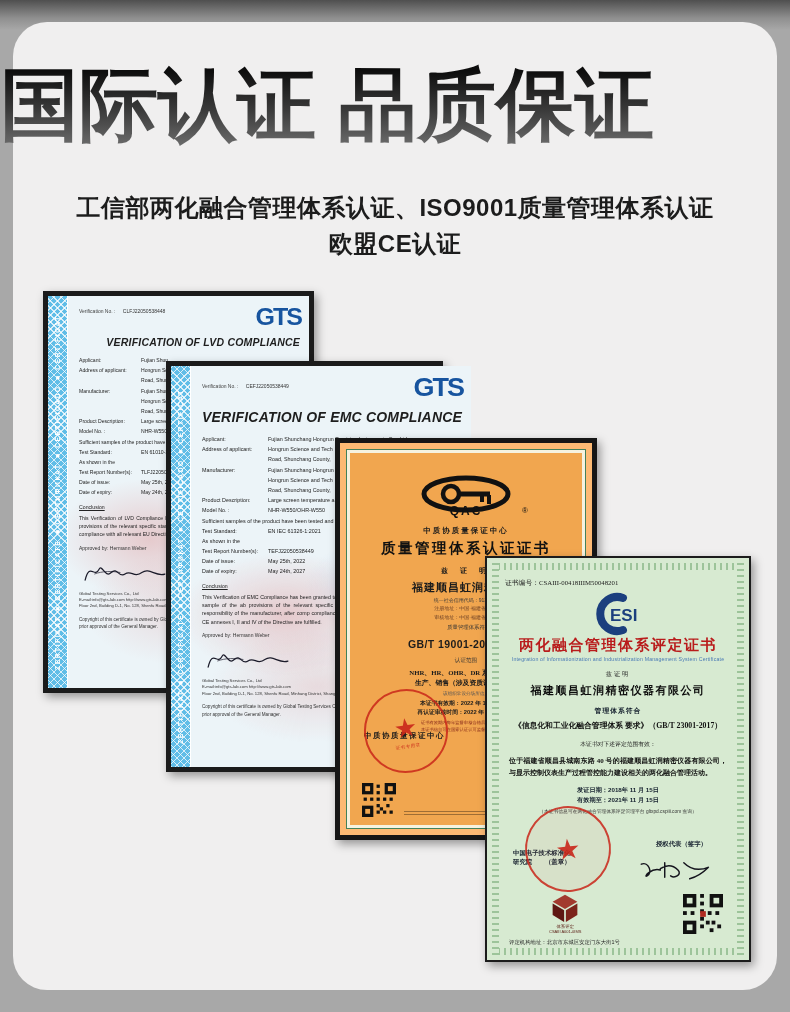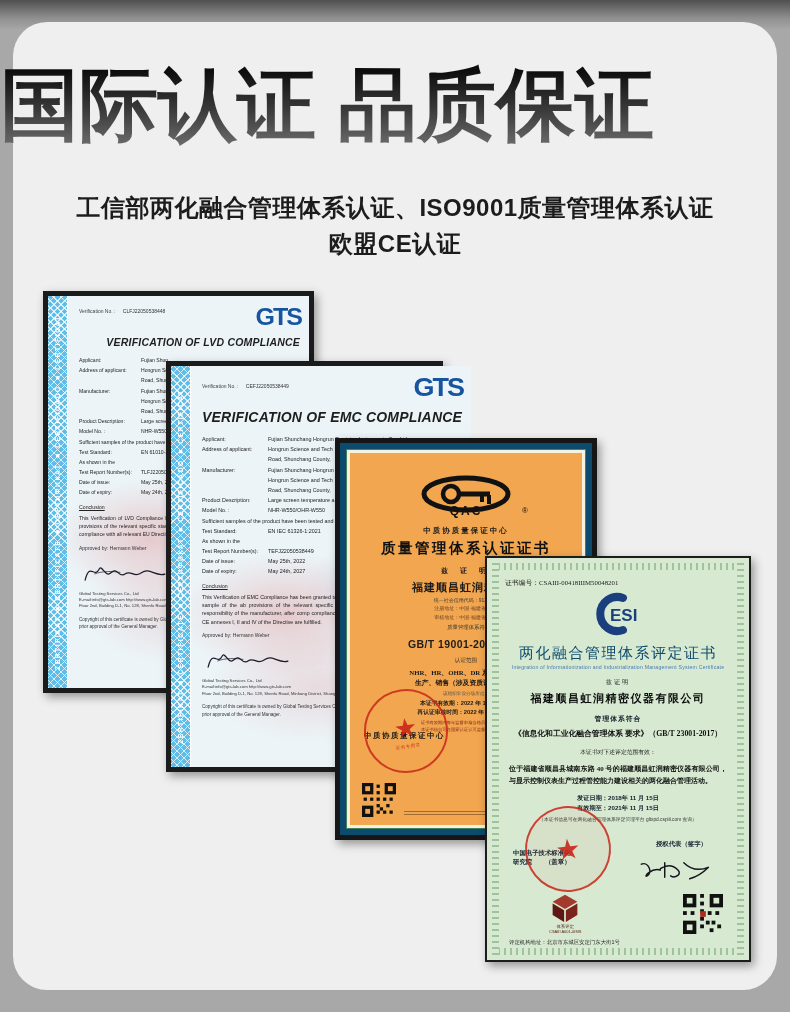--- a/index.html
+++ b/index.html
@@ -67,21 +67,21 @@
     padding-right:12px; margin-top:2px; height:36px; position:relative; }
   .sig-row svg { width:92px; height:32px; }
   .ce-mark { font-size:26px; font-weight:700; letter-spacing:5px; color:#141414;
     font-family:"DejaVu Sans", sans-serif; }
   .ce-partial { position:absolute; left:116px; top:0; }
   .gts-foot { margin-top:2px; font-size:4.2px; line-height:6.4px; color:#333; }
   .gts-copy { margin-top:6px; font-size:4.6px; line-height:7.6px; color:#333; }
 
   
   #cert-qac { left:335px; top:438px; width:262px; height:402px; z-index:3;
-    border:5px solid #161616; background:#0c4a6e; padding:6px; }
+    border:5px solid #161616; background:#fdba74; padding:6px; }
   .qac-green { border:1.5px solid #44815a; height:100%; padding:3px; background:#f6f2df; }
   .qac-paper { background:#f1a64f; height:100%; position:relative;
     text-align:center; color:#1c1c1c; overflow:hidden; }
   .qac-logo-wrap { margin-top:22px; position:relative; display:inline-block; }
   .qac-reg { position:absolute; right:-14px; bottom:4px; font-size:8px; color:#111; }
   .qac-org { font-size:7.5px; font-weight:bold; letter-spacing:2px; margin-top:3px; }
   .qac-title { font-size:14.5px; font-weight:bold; letter-spacing:2.5px; margin-top:3px;
     font-family:"Liberation Serif", serif; color:#111; }
   .qac-certify { font-size:7px; letter-spacing:5px; margin-top:8px; font-weight:bold; }
   .qac-company { font-size:11px; font-weight:bold; margin-top:4px; letter-spacing:1px;
@@ -122,22 +122,22 @@
   .gb-top { top:5px; left:5px; right:5px; height:7px; }
   .gb-bottom { bottom:5px; left:5px; right:5px; height:7px; }
   .gb-left { top:5px; bottom:5px; left:5px; width:7px;
     background:repeating-linear-gradient(0deg,#9dc49a 0 2px,#d7ead1 2px 6px); }
   .gb-right { top:5px; bottom:5px; right:5px; width:7px;
     background:repeating-linear-gradient(0deg,#9dc49a 0 2px,#d7ead1 2px 6px); }
   .cesi-paper { position:absolute; inset:12px; text-align:center; color:#15202e; z-index:1; }
   .cesi-no { text-align:left; font-size:6.8px; margin:8px 0 0 6px; color:#222;
     font-family:"Liberation Serif", serif; }
   .cesi-logo-wrap { margin-top:4px; }
-  .cesi-title { font-size:15px; font-weight:normal; letter-spacing:1.5px; color:#0c4a6e;
-    margin-top:8px; font-family:"Liberation Serif", serif; }
+  .cesi-title { font-size:15px; font-weight:bold; letter-spacing:1.5px; color:#b91c1c;
+    margin-top:0; font-family:"Liberation Serif", serif; }
   .cesi-title-en { font-size:5.2px; color:#4a7ab5; margin-top:1px; letter-spacing:.2px; }
   .cesi-certify { font-size:6.2px; margin-top:8px; letter-spacing:2px; color:#222; }
   .cesi-company { font-size:11px; font-weight:bold; color:#0d0d0d; margin-top:4px;
     letter-spacing:1.5px; font-family:"Liberation Serif", serif; }
   .cesi-conform { font-size:6.8px; font-weight:bold; margin-top:8px; letter-spacing:1px; }
   .cesi-standard { font-size:7.8px; font-weight:bold; margin-top:4px; color:#111;
     font-family:"Liberation Serif", serif; }
   .cesi-scope-intro { font-size:5.8px; margin-top:9px; color:#222; }
   .cesi-scope { font-size:7px; font-weight:bold; text-align:justify; line-height:12px;
     margin:6px 10px 0 10px; color:#111; font-family:"Liberation Serif", serif; }

